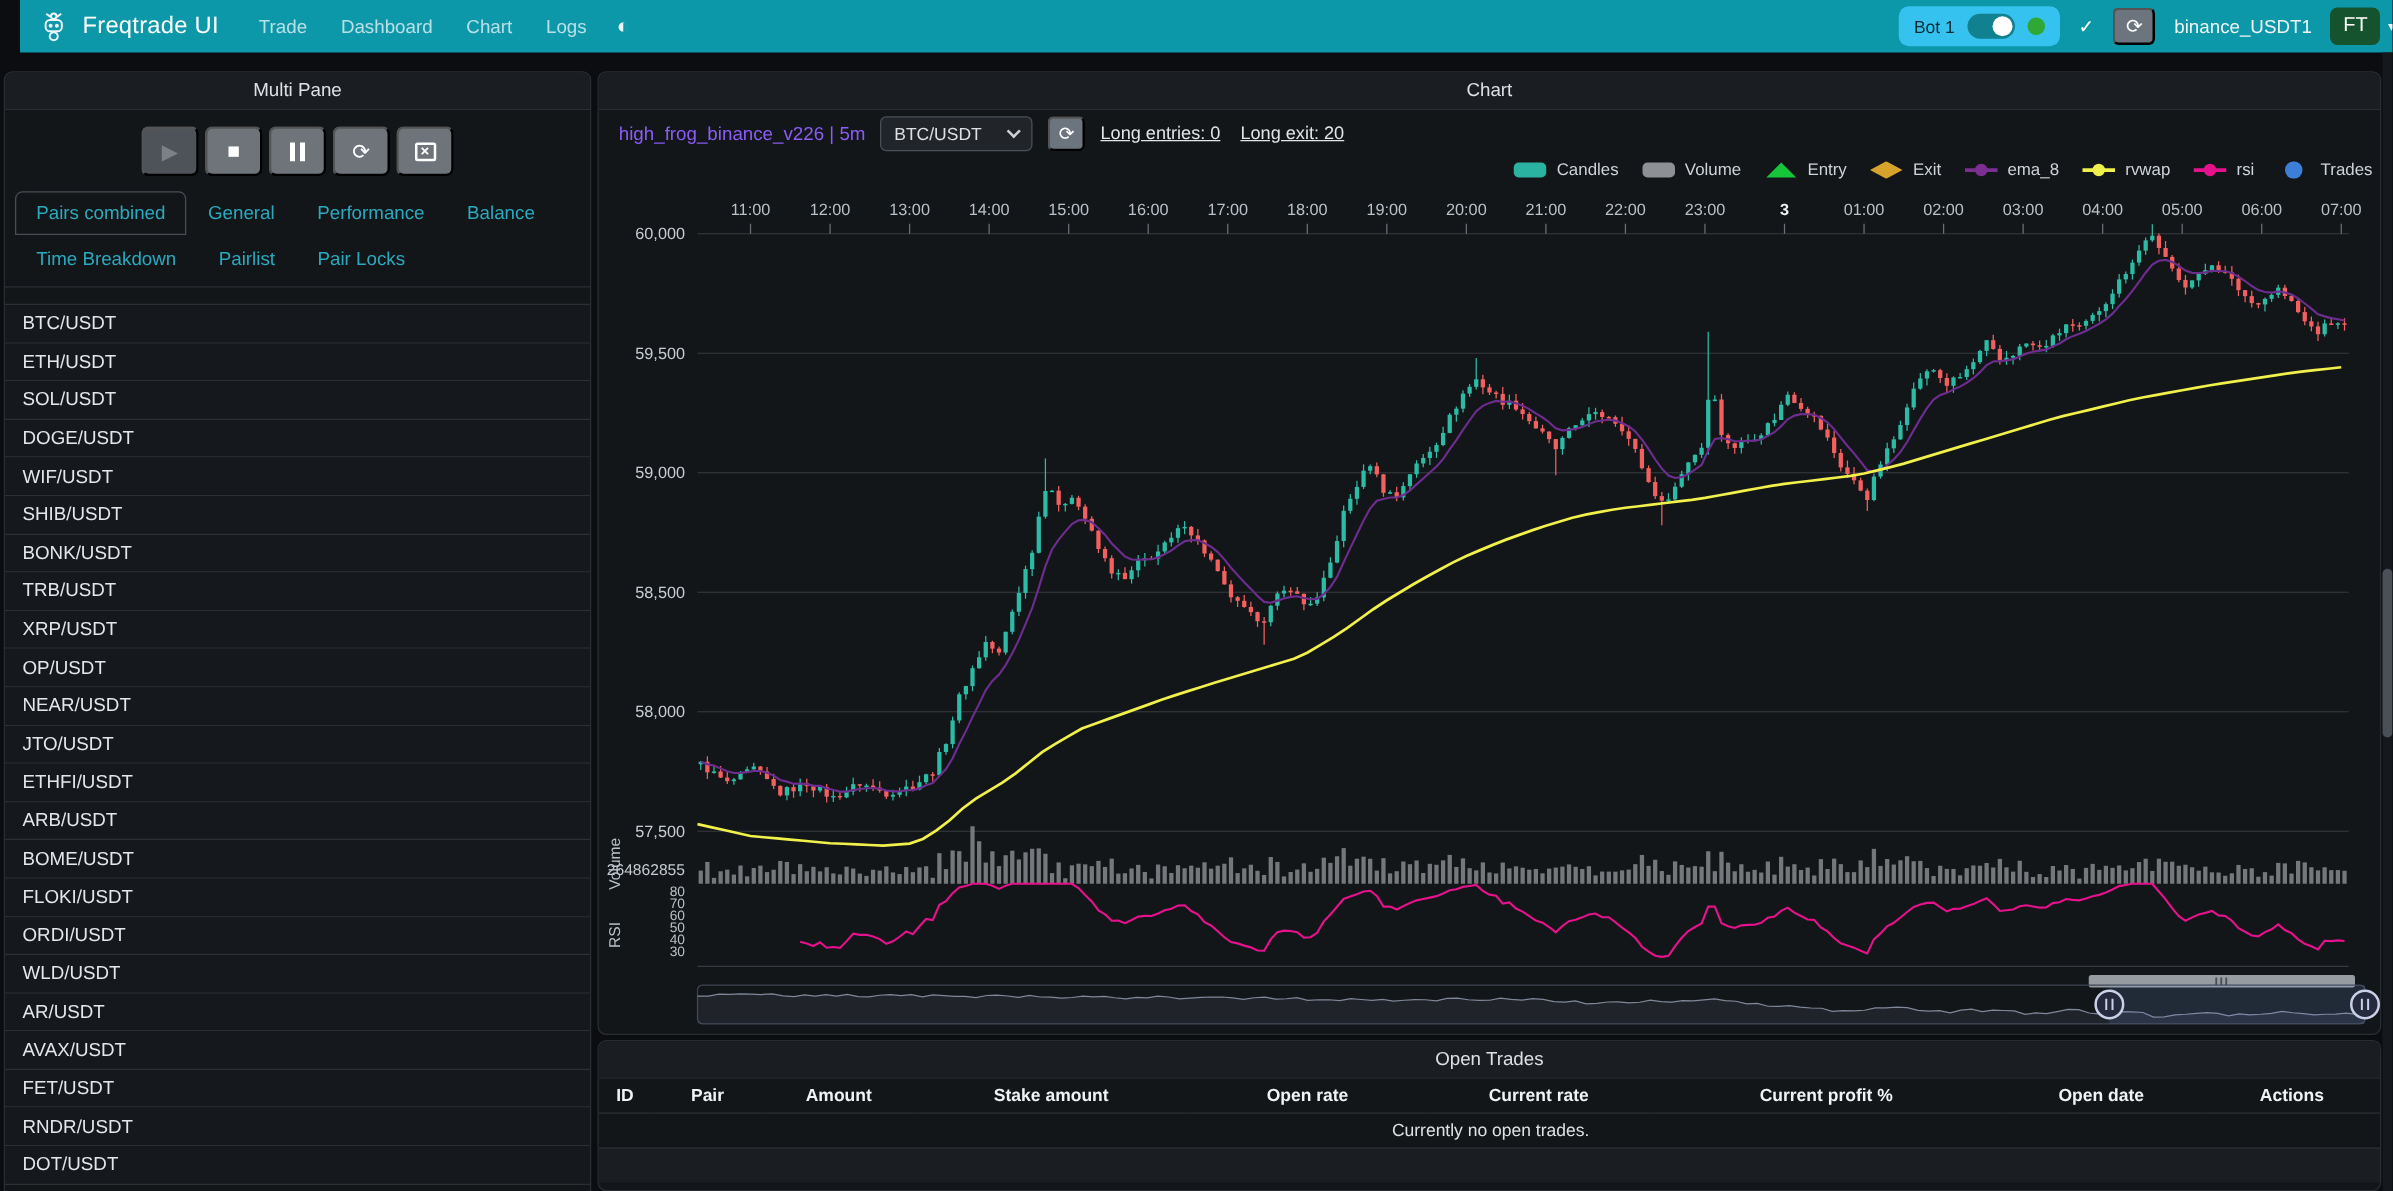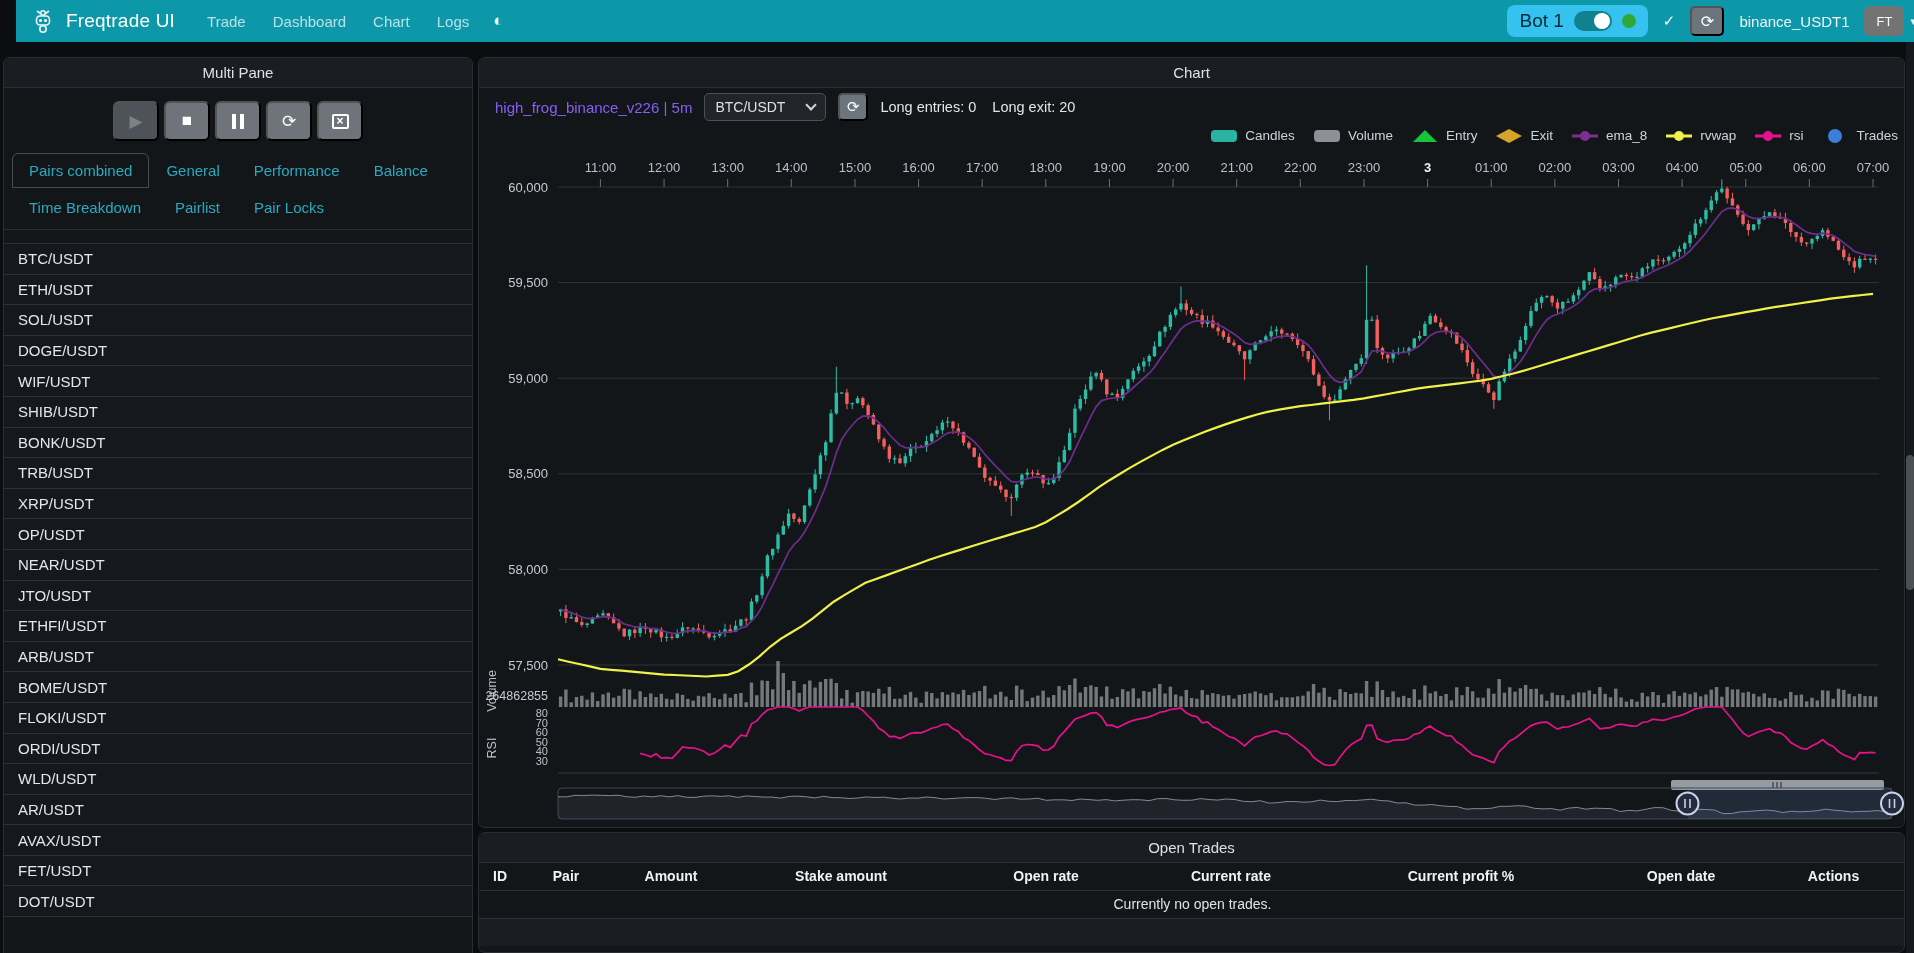--- a/index.html
+++ b/index.html
@@ -11,31 +11,31 @@
   .navbar { position:absolute; left:0; top:0; width:1914px; height:42px;
     background:#0d98a9; display:flex; align-items:center; padding:0 14px;margin-left:16px; }
   .brand { display:flex; align-items:center; gap:10px; }
   .brand-title { font-size:19px; color:#ffffff; letter-spacing:.2px; }
   .nav-links { display:flex; gap:27px; margin-left:32px; }
   .nav-link { font-size:15px; color:rgba(235,245,247,.78); cursor:pointer; }
   .theme-icon { margin-left:24px; color:#eaf6f8; font-size:17px; cursor:pointer; }
   .nav-right { margin-left:auto; display:flex; align-items:center; gap:15px; }
   .bot-pill { background:#35c2ee; border-radius:8px; height:32px; display:flex;
     align-items:center; gap:10px; padding:0 12px; }
-  .bot-pill-label { color:#072a33; font-size:19px; }
+  .bot-pill-label { color:#072a33; font-size:14px; }
   .switch { width:38px; height:20px; border-radius:10px; background:#11808f; position:relative; cursor:pointer; }
   .switch .knob { position:absolute; right:2px; top:2px; width:16px; height:16px; border-radius:50%; background:#ffffff; }
   .online-dot { width:14px; height:14px; border-radius:50%; }
   .nav-check { color:#fff; font-size:15px; }
   .nav-reload-btn { width:34px; height:30px; border-radius:5px; background:#6c757d;
     color:#fff; display:flex; align-items:center; justify-content:center; font-size:16px; cursor:pointer; }
   .exchange-label { color:#f0f4f5; font-size:15px; }
   .avatar-btn { display:flex; align-items:center; gap:6px; cursor:pointer; }
-  .avatar { width:40px; height:30px; border-radius:6px; background:#737373; color:#fff;
-    display:flex; align-items:center; justify-content:center; font-size:13px; }
+  .avatar { width:40px; height:30px; border-radius:6px; background:#14532d; color:#fff;
+    display:flex; align-items:center; justify-content:center; font-size:16px; }
   .caret { color:#eef3f4; font-size:11px; }
 
   
   .card { position:absolute; background:#131619; border:1px solid #2a2e33; border-radius:7px; }
   .card-header { height:30px; background:#1a1d21; border-bottom:1px solid #2b2f34;
     display:flex; align-items:center; justify-content:center; font-size:15px; color:#dde0e4;
     border-radius:7px 7px 0 0; }
 
   
   .sidebar { left:3px; top:57px; width:470px; height:900px; border-radius:7px 7px 0 0; }
@@ -59,21 +59,21 @@
   .chart-card { left:478px; top:57px; width:1427px; height:771px; }
   .chart-toolbar { position:absolute; left:0; top:31px; width:100%; height:36px;
     display:flex; align-items:center; padding:0 16px; gap:12px; }
   .strategy-label { font-size:15px; color:#8b5cf6; }
   .select-box { height:28px; background:#212529; border:1px solid #495057; border-radius:5px;
     color:#dde1e5; font-size:14px; display:flex; align-items:center; gap:10px; padding:0 10px; cursor:pointer; }
   .chev { width:8px; height:8px; border-right:2px solid #cfd3d8; border-bottom:2px solid #cfd3d8;
     transform:rotate(45deg); margin-top:-4px; }
   .sm-btn { width:30px; height:28px; border-radius:5px; background:#6c757d; color:#fff;
     display:flex; align-items:center; justify-content:center; font-size:15px; cursor:pointer; }
-  .counts { display:flex; gap:16px; font-size:14.5px; color:#e2e5e8; }
+  .counts { display:flex; gap:16px; font-size:14.5px; color:#e2e5e8;text-decoration:underline; }
   .toolbar-right { margin-left:auto; display:flex; align-items:center; gap:12px; }
   .checkbox { width:15px; height:15px; border:1px solid #8c9196; border-radius:3px; background:transparent; cursor:pointer; }
   .check-label { font-size:14.5px; color:#d8dbde; }
   .gear-btn { width:36px; height:30px; }
   .legend-row { position:absolute; right:6px; top:70px; display:flex; gap:18px; align-items:flex-start; }
   .legend-item { display:flex; align-items:center; gap:7px; font-size:13.5px; color:#ced3d9; cursor:pointer; }
   .chart-svg { position:absolute; left:0; top:93px; }
 
   
   .trades-card { left:478px; top:832px; width:1427px; height:121px; overflow:hidden; }
@@ -179,20 +179,21 @@
       <div class="pair-row">JTO/USDT</div>
       <div class="pair-row">ETHFI/USDT</div>
       <div class="pair-row">ARB/USDT</div>
       <div class="pair-row">BOME/USDT</div>
       <div class="pair-row">FLOKI/USDT</div>
       <div class="pair-row">ORDI/USDT</div>
       <div class="pair-row">WLD/USDT</div>
       <div class="pair-row">AR/USDT</div>
       <div class="pair-row">AVAX/USDT</div>
       <div class="pair-row">FET/USDT</div>
+      <div class="pair-row">RNDR/USDT</div>
       <div class="pair-row">DOT/USDT</div>
     </div>
 </aside>
 
 <section class="card chart-card">
   <div class="card-header">Chart</div>
   <div class="chart-toolbar">
     <span class="strategy-label">high_frog_binance_v226 | 5m</span>
     <div class="select-box" style="width:122px; justify-content:space-between;">
       <span>BTC/USDT</span>

